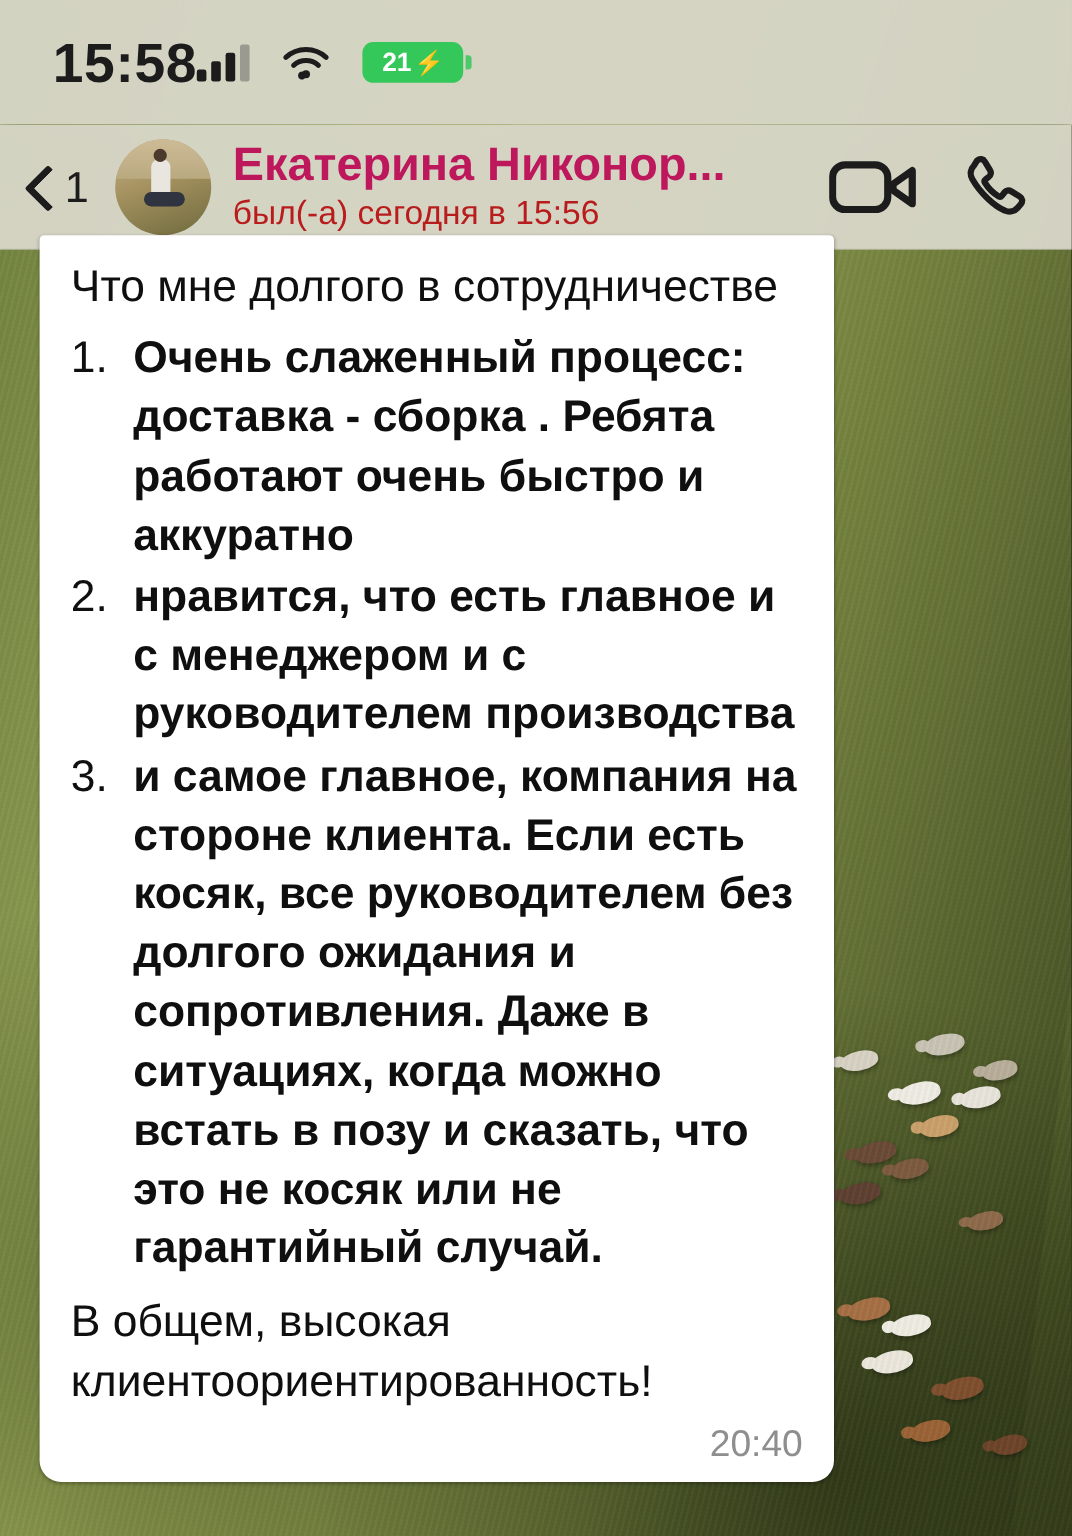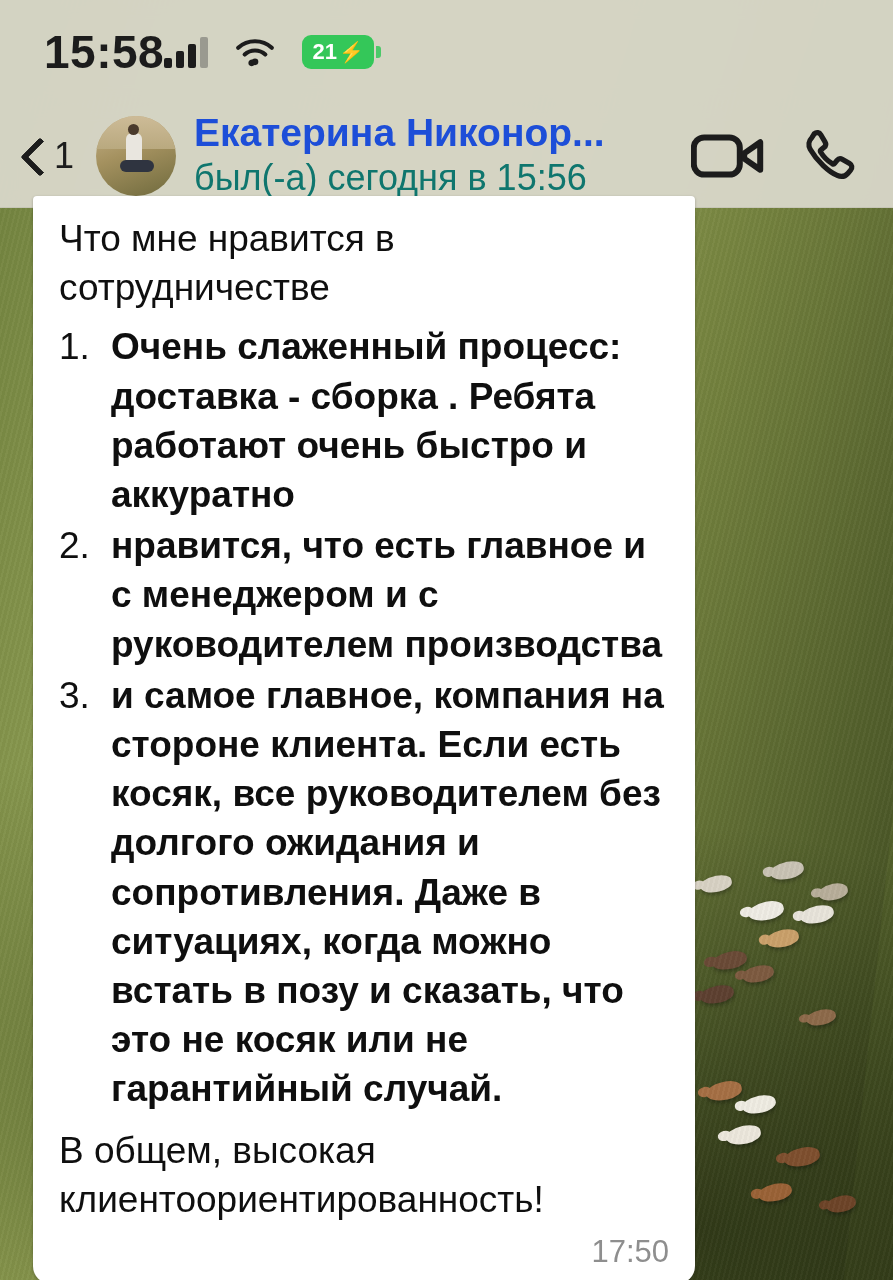--- a/index.html
+++ b/index.html
@@ -110,21 +110,21 @@
     background: #1c1c1c;
     border-radius: 2px;
   }
   .signal i:nth-child(1){ height: 10px; }
   .signal i:nth-child(2){ height: 17px; }
   .signal i:nth-child(3){ height: 24px; }
   .signal i:nth-child(4){ height: 31px; background: #9a9a90; }
   .wifi { width: 42px; height: 32px; }
   .battery {
     position: relative;
-    width: 72px; height: 34px;
+    width: 84px; height: 34px;
     border-radius: 9px;
     background: #34c759;
     display: flex;
     align-items: center;
     justify-content: center;
     color: #fff;
     font-size: 22px;
     font-weight: bold;
   }
   .battery:after {
@@ -210,28 +210,28 @@
   .header-texts {
     display: flex;
     flex-direction: column;
     justify-content: center;
     flex: 1;
     min-width: 0;
   }
   .contact-name {
     font-size: 39px;
     font-weight: bold;
-    color: #1d4ed8;
+    color: #be185d;
     white-space: nowrap;
     overflow: hidden;
     line-height: 1.08;
   }
   .contact-status {
-    font-size: 36px;
-    color: #0f766e;
+    font-size: 28px;
+    color: #b91c1c;
     white-space: nowrap;
     overflow: hidden;
     margin-top: 3px;
   }
   .header-actions {
     display: flex;
     align-items: center;
     gap: 36px;
     margin-left: 16px;
   }
@@ -352,34 +352,34 @@
         <rect x="1.4" y="3.2" width="23" height="18.6" rx="5.2" fill="none" stroke="#1c1c1c" stroke-width="3"></rect>
         <path d="M26.6 11.2 L34.6 5.6 v13.8 l-8-5.6 z" fill="none" stroke="#1c1c1c" stroke-width="3" stroke-linejoin="round"></path>
       </svg>
       <svg class="icon-btn" width="58" height="58" viewBox="0 0 29 29">
         <path d="M6.6 3.4c1.2-1 2.6-.7 3.3.5l2.1 3.5c.6 1 .4 2.1-.5 2.8l-1.4 1.1c-.4.3-.5.8-.3 1.2a17 17 0 0 0 5.9 5.9c.4.2.9.1 1.2-.3l1.1-1.4c.7-.9 1.8-1.1 2.8-.5l3.5 2.1c1.2.7 1.5 2.1.5 3.3l-1.3 1.5c-1.3 1.5-3.4 2-5.4 1.1C14 22.6 8.1 17.2 4.6 11.1c-1.1-2-.7-4.2.7-5.6z" fill="none" stroke="#1c1c1c" stroke-width="2.6" stroke-linejoin="round"></path>
       </svg>
     </div>
   </div>
 
   <div class="bubble">
-    <p class="msg-p">Что мне нравится в сотрудничестве</p>
+    <p class="msg-p">Что мне долгого в сотрудничестве</p>
     <ul class="msg-list">
       <li>
         <span class="num">1.</span>
         <span class="txt">Очень слаженный процесс: доставка - сборка . Ребята работают очень быстро и аккуратно</span>
       </li>
       <li>
         <span class="num">2.</span>
         <span class="txt">нравится, что есть главное и с менеджером и с руководителем производства</span>
       </li>
       <li>
         <span class="num">3.</span>
         <span class="txt">и самое главное, компания на стороне клиента. Если есть косяк, все руководителем без долгого ожидания и сопротивления. Даже в ситуациях, когда можно встать в позу и сказать, что это не косяк или не гарантийный случай.</span>
       </li>
     </ul>
     <p class="msg-p">В общем, высокая клиентоориентированность!</p>
     <div class="bubble-footer">
-      <span class="msg-time">17:50</span>
+      <span class="msg-time">20:40</span>
     </div>
   </div>
 
 </div>
 
 </body></html>

